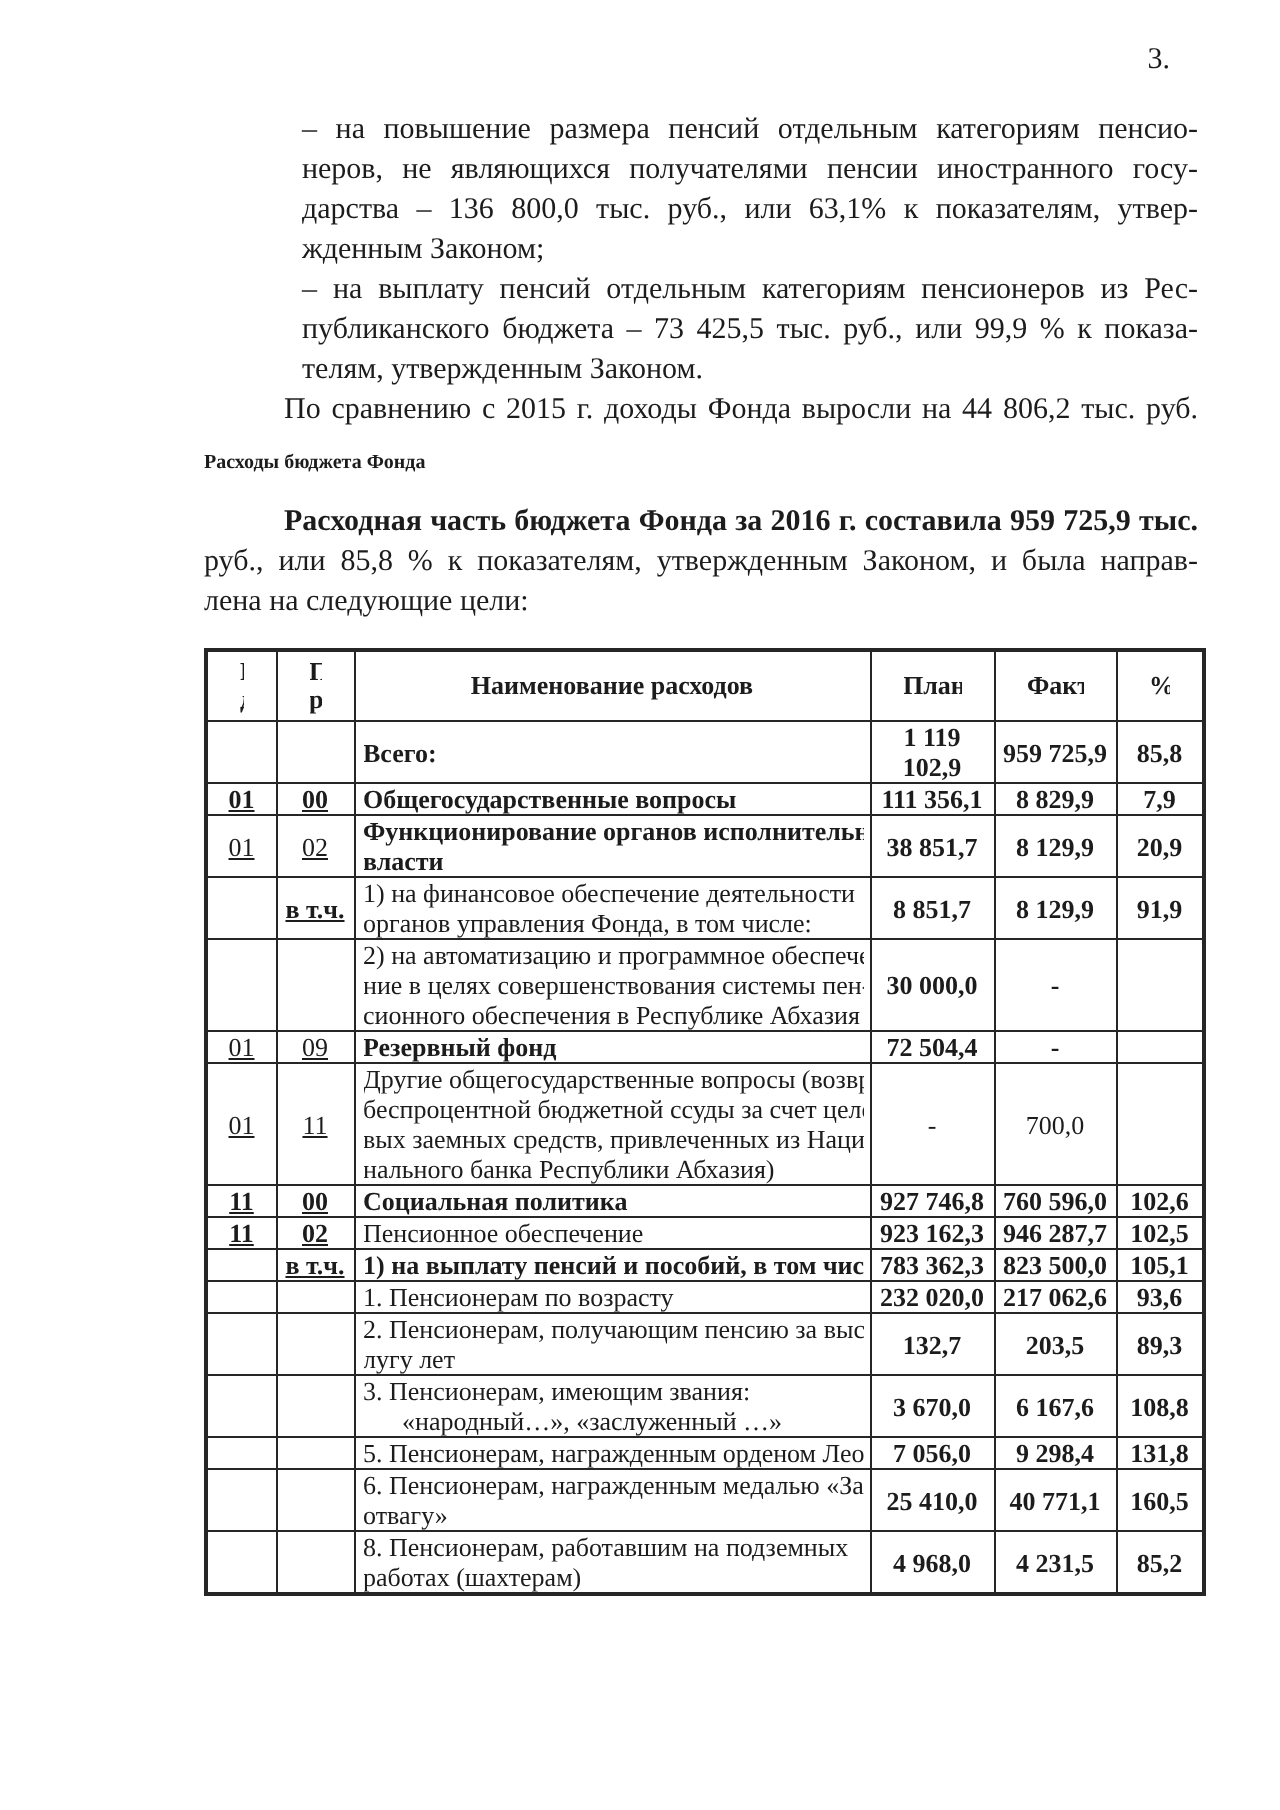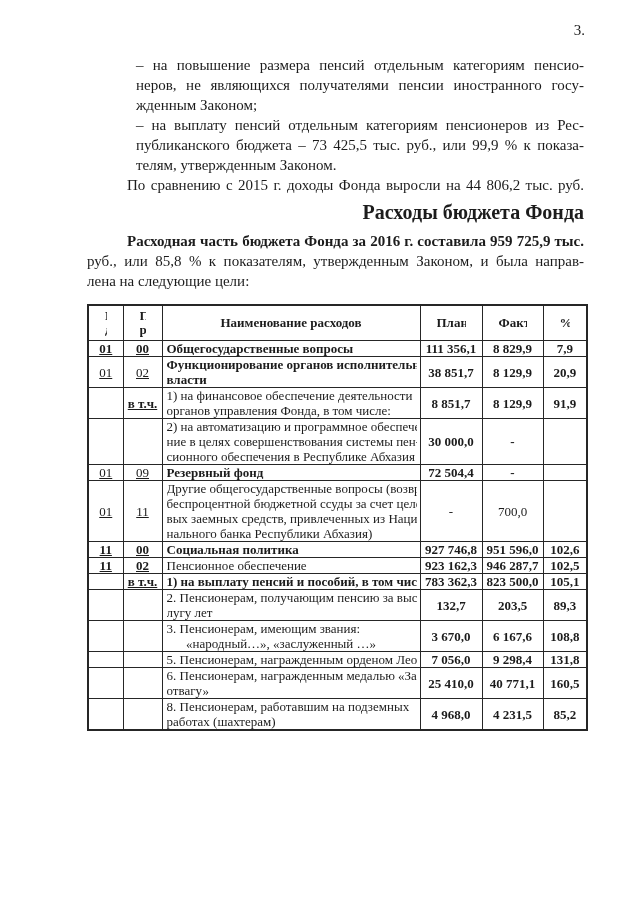--- a/index.html
+++ b/index.html
@@ -5,29 +5,29 @@
   html,body { margin:0; padding:0; background:#ffffff; }
   .page {
     position:relative; width:640px; height:905px; background:var(--page-bg,#ffffff);
     font-family:"Liberation Serif", serif; color:var(--text-color,#1c1c1c);
     overflow:hidden;
   }
   .page-number {
     position:absolute; top:22px; right:55px; font-size:15px;
   }
   .content {
-    position:absolute; left:87px; top:55px; width:497px;
+    position:absolute; left:102px; top:55px; width:497px;
     font-size:15px; line-height:20px;
   }
   .intro-list { margin-left:49px; }
   .line { }
   .just { text-align:justify; text-align-last:justify; }
   .comparison { text-indent:40px; text-align:justify; text-align-last:justify; }
   .heading {
-    margin:7px 0 9px 0; font-size:20px; font-weight:bold; text-align:right;
+    margin:7px 0 9px 0; font-size:10px; font-weight:bold; text-align:left;
   }
   .paragraph .first { padding-left:40px;font-weight:bold; }
   .budget-table {
     margin-top:13px; border-collapse:collapse; table-layout:fixed;
     width:499px; font-size:13px; line-height:15px;
     border:2px solid var(--border-color,#262626);
   }
   .budget-table th, .budget-table td {
     border:1px solid var(--border-color,#262626); padding:0; vertical-align:middle;
     overflow:hidden;
@@ -43,20 +43,21 @@
 </style>
 </head>
 <body>
 
 <div class="page">
   <div class="page-number">3.</div>
   <div class="content">
     <div class="intro-list">
         <div class="line just">– на повышение размера пенсий отдельным категориям пенсио-</div>
         <div class="line just">неров, не являющихся получателями пенсии иностранного госу-</div>
+        <div class="line just">дарства – 136 800,0 тыс. руб., или 63,1% к показателям, утвер-</div>
         <div class="line">жденным Законом;</div>
         <div class="line just">– на выплату пенсий отдельным категориям пенсионеров из Рес-</div>
         <div class="line just">публиканского бюджета – 73 425,5 тыс. руб., или 99,9 % к показа-</div>
         <div class="line">телям, утвержденным Законом.</div>
       </div>
     <div class="comparison">По сравнению с 2015 г. доходы Фонда выросли на 44 806,2 тыс. руб.</div>
     <div class="heading">Расходы бюджета Фонда</div>
     <div class="paragraph">
         <div class="line first just">Расходная часть бюджета Фонда за 2016 г. составила 959 725,9 тыс.</div>
         <div class="line just">руб., или 85,8 % к показателям, утвержденным Законом, и была направ-</div>
@@ -90,20 +91,30 @@
             <th>
               <div class="cl">Факт</div>
             </th>
             <th>
               <div class="cl">%</div>
             </th>
           </tr>
       </thead>
       <tbody>
           <tr>
+            <td class="c-code"></td>
+            <td class="c-code"></td>
+            <td class="c-name b">
+              <div class="cl">Всего:</div>
+            </td>
+            <td class="c-num b">1 119 102,9</td>
+            <td class="c-num b">959 725,9</td>
+            <td class="c-num b">85,8</td>
+          </tr>
+          <tr>
             <td class="c-code b">01</td>
             <td class="c-code b">00</td>
             <td class="c-name b">
               <div class="cl">Общегосударственные вопросы</div>
             </td>
             <td class="c-num b">111 356,1</td>
             <td class="c-num b">8 829,9</td>
             <td class="c-num b">7,9</td>
           </tr>
           <tr>
@@ -163,21 +174,21 @@
             <td class="c-num">700,0</td>
             <td class="c-num"></td>
           </tr>
           <tr>
             <td class="c-code b">11</td>
             <td class="c-code b">00</td>
             <td class="c-name b">
               <div class="cl">Социальная политика</div>
             </td>
             <td class="c-num b">927 746,8</td>
-            <td class="c-num b">951 596,0</td>
+            <td class="c-num b">760 596,0</td>
             <td class="c-num b">102,6</td>
           </tr>
           <tr>
             <td class="c-code b">11</td>
             <td class="c-code b">02</td>
             <td class="c-name">
               <div class="cl">Пенсионное обеспечение</div>
             </td>
             <td class="c-num b">923 162,3</td>
             <td class="c-num b">946 287,7</td>
@@ -185,20 +196,30 @@
           </tr>
           <tr>
             <td class="c-code b"></td>
             <td class="c-code b">в т.ч.</td>
             <td class="c-name b">
               <div class="cl">1) на выплату пенсий и пособий, в том числе:</div>
             </td>
             <td class="c-num b">783 362,3</td>
             <td class="c-num b">823 500,0</td>
             <td class="c-num b">105,1</td>
+          </tr>
+          <tr>
+            <td class="c-code"></td>
+            <td class="c-code"></td>
+            <td class="c-name">
+              <div class="cl">1. Пенсионерам по возрасту</div>
+            </td>
+            <td class="c-num b">232 020,0</td>
+            <td class="c-num b">217 062,6</td>
+            <td class="c-num b">93,6</td>
           </tr>
           <tr>
             <td class="c-code"></td>
             <td class="c-code"></td>
             <td class="c-name">
               <div class="cl">2. Пенсионерам, получающим пенсию за выс-</div>
               <div class="cl">лугу лет</div>
             </td>
             <td class="c-num b">132,7</td>
             <td class="c-num b">203,5</td>

